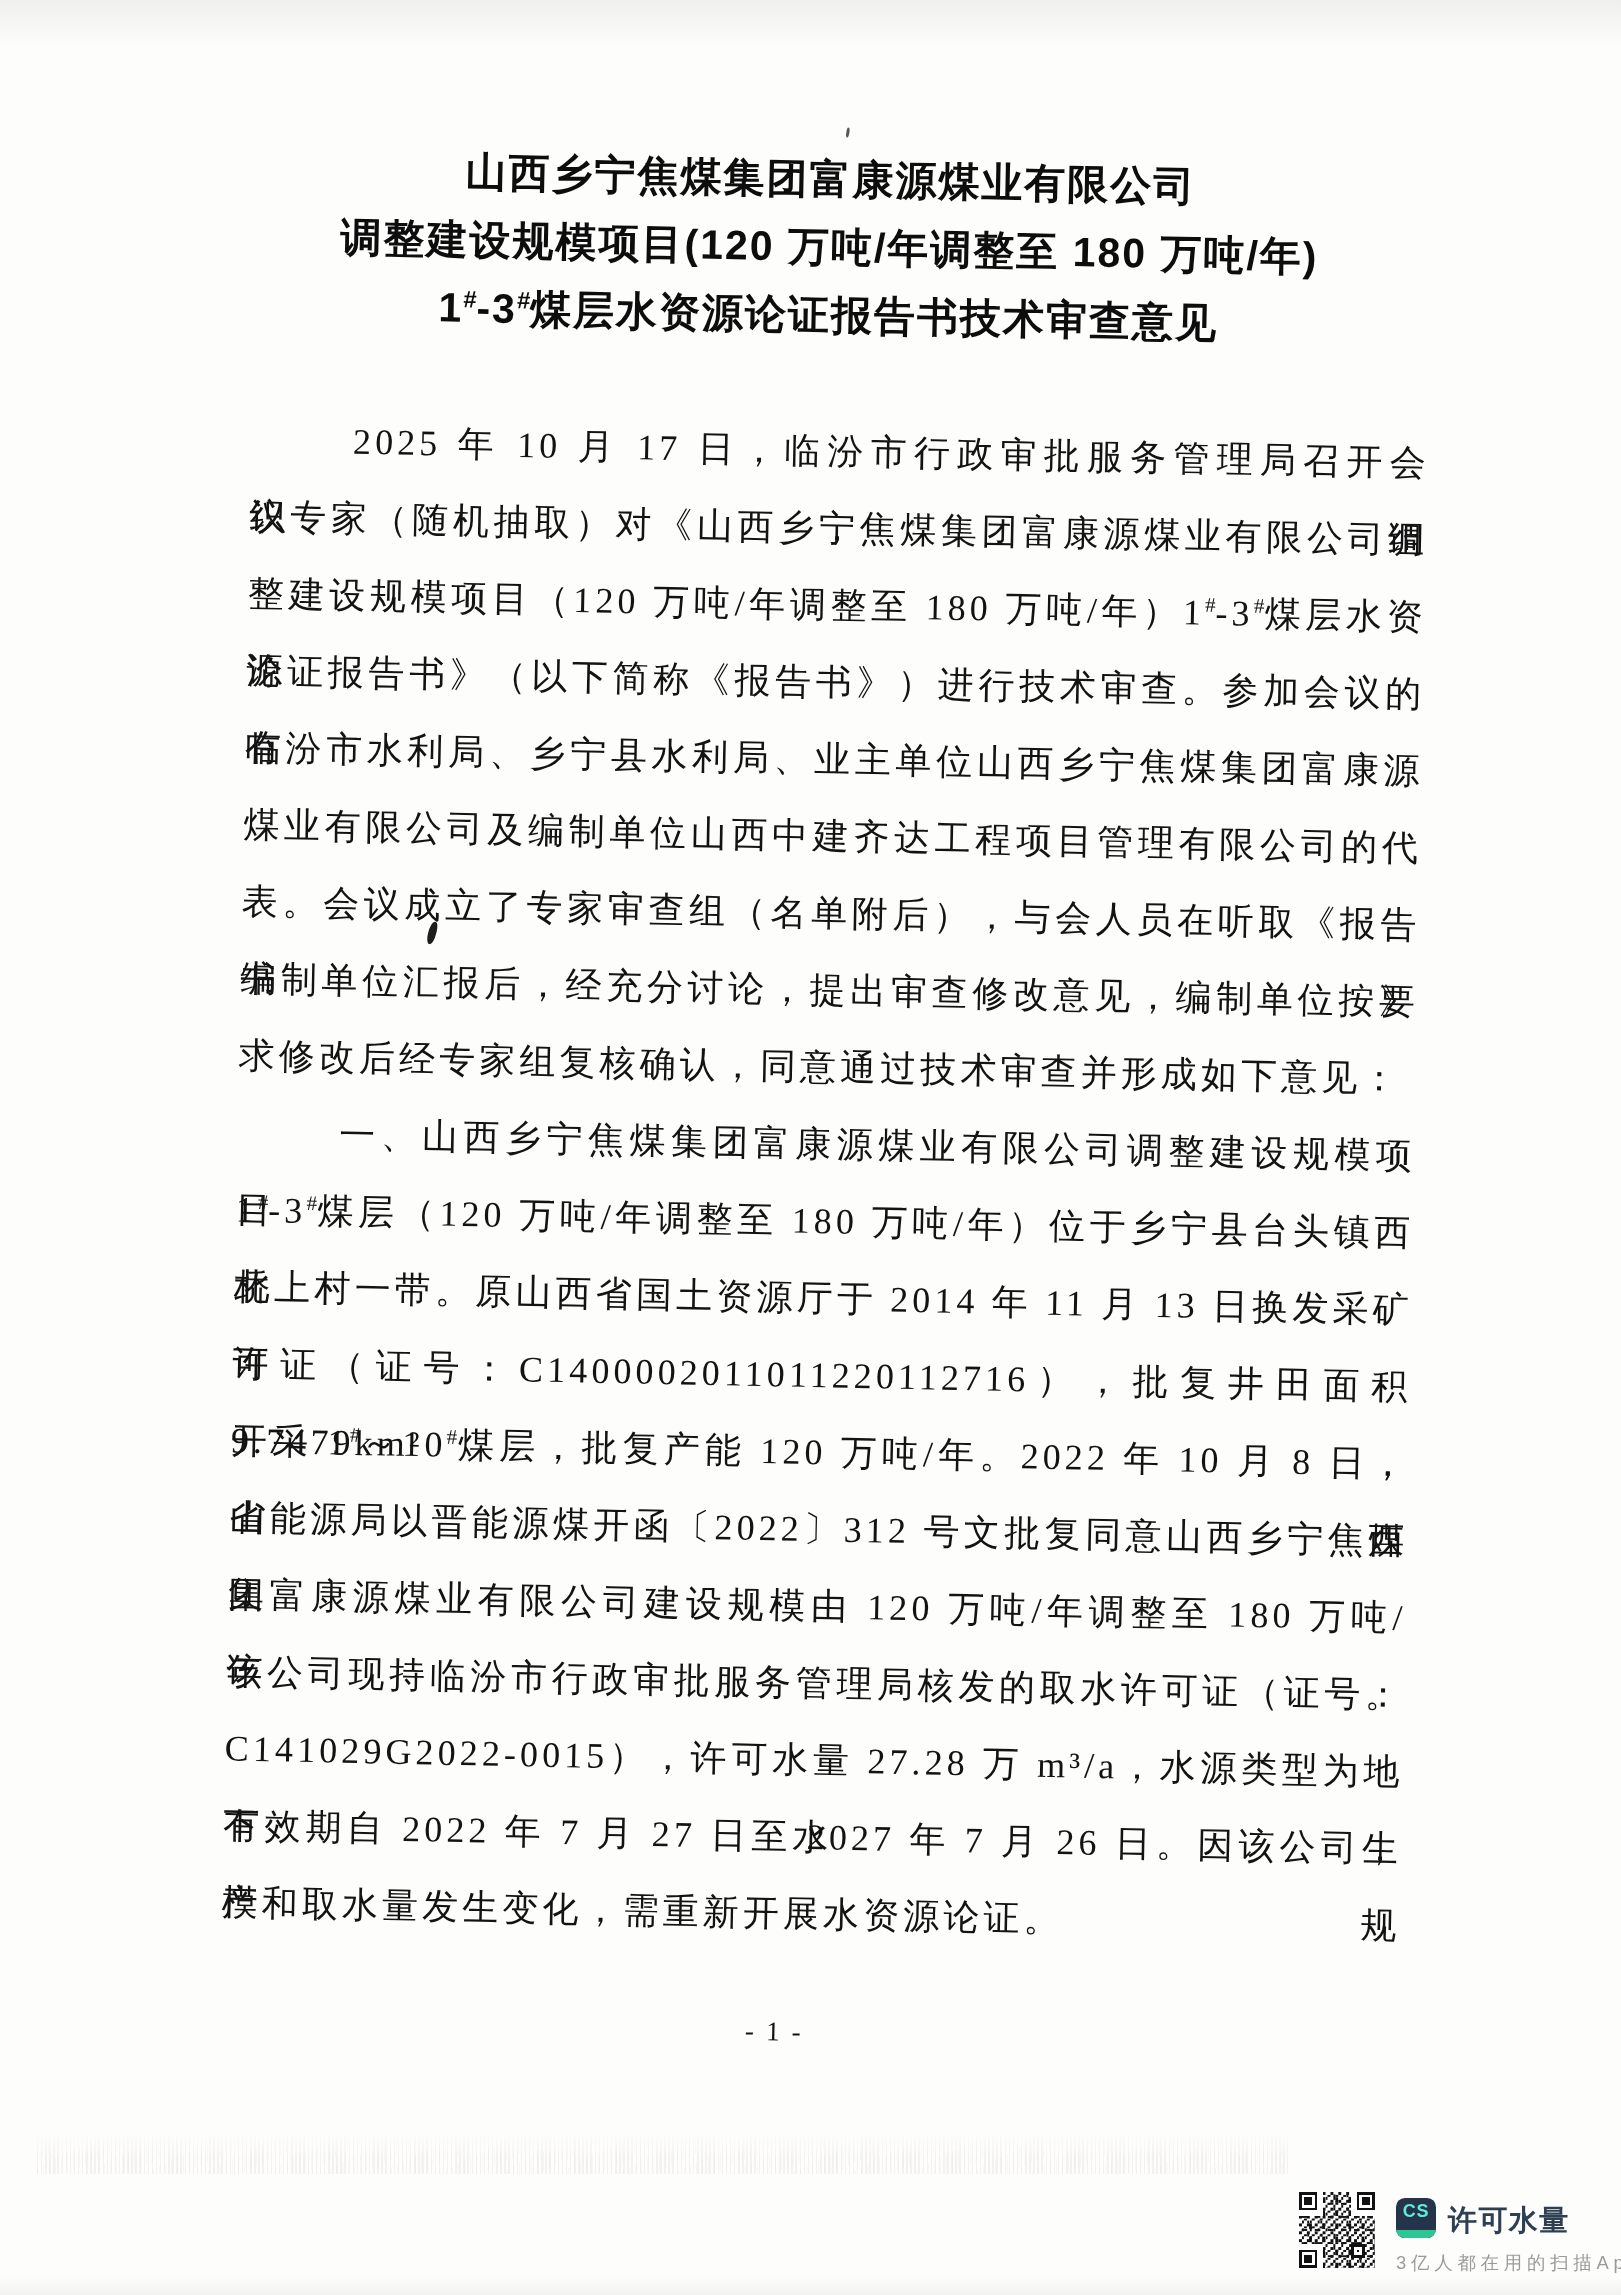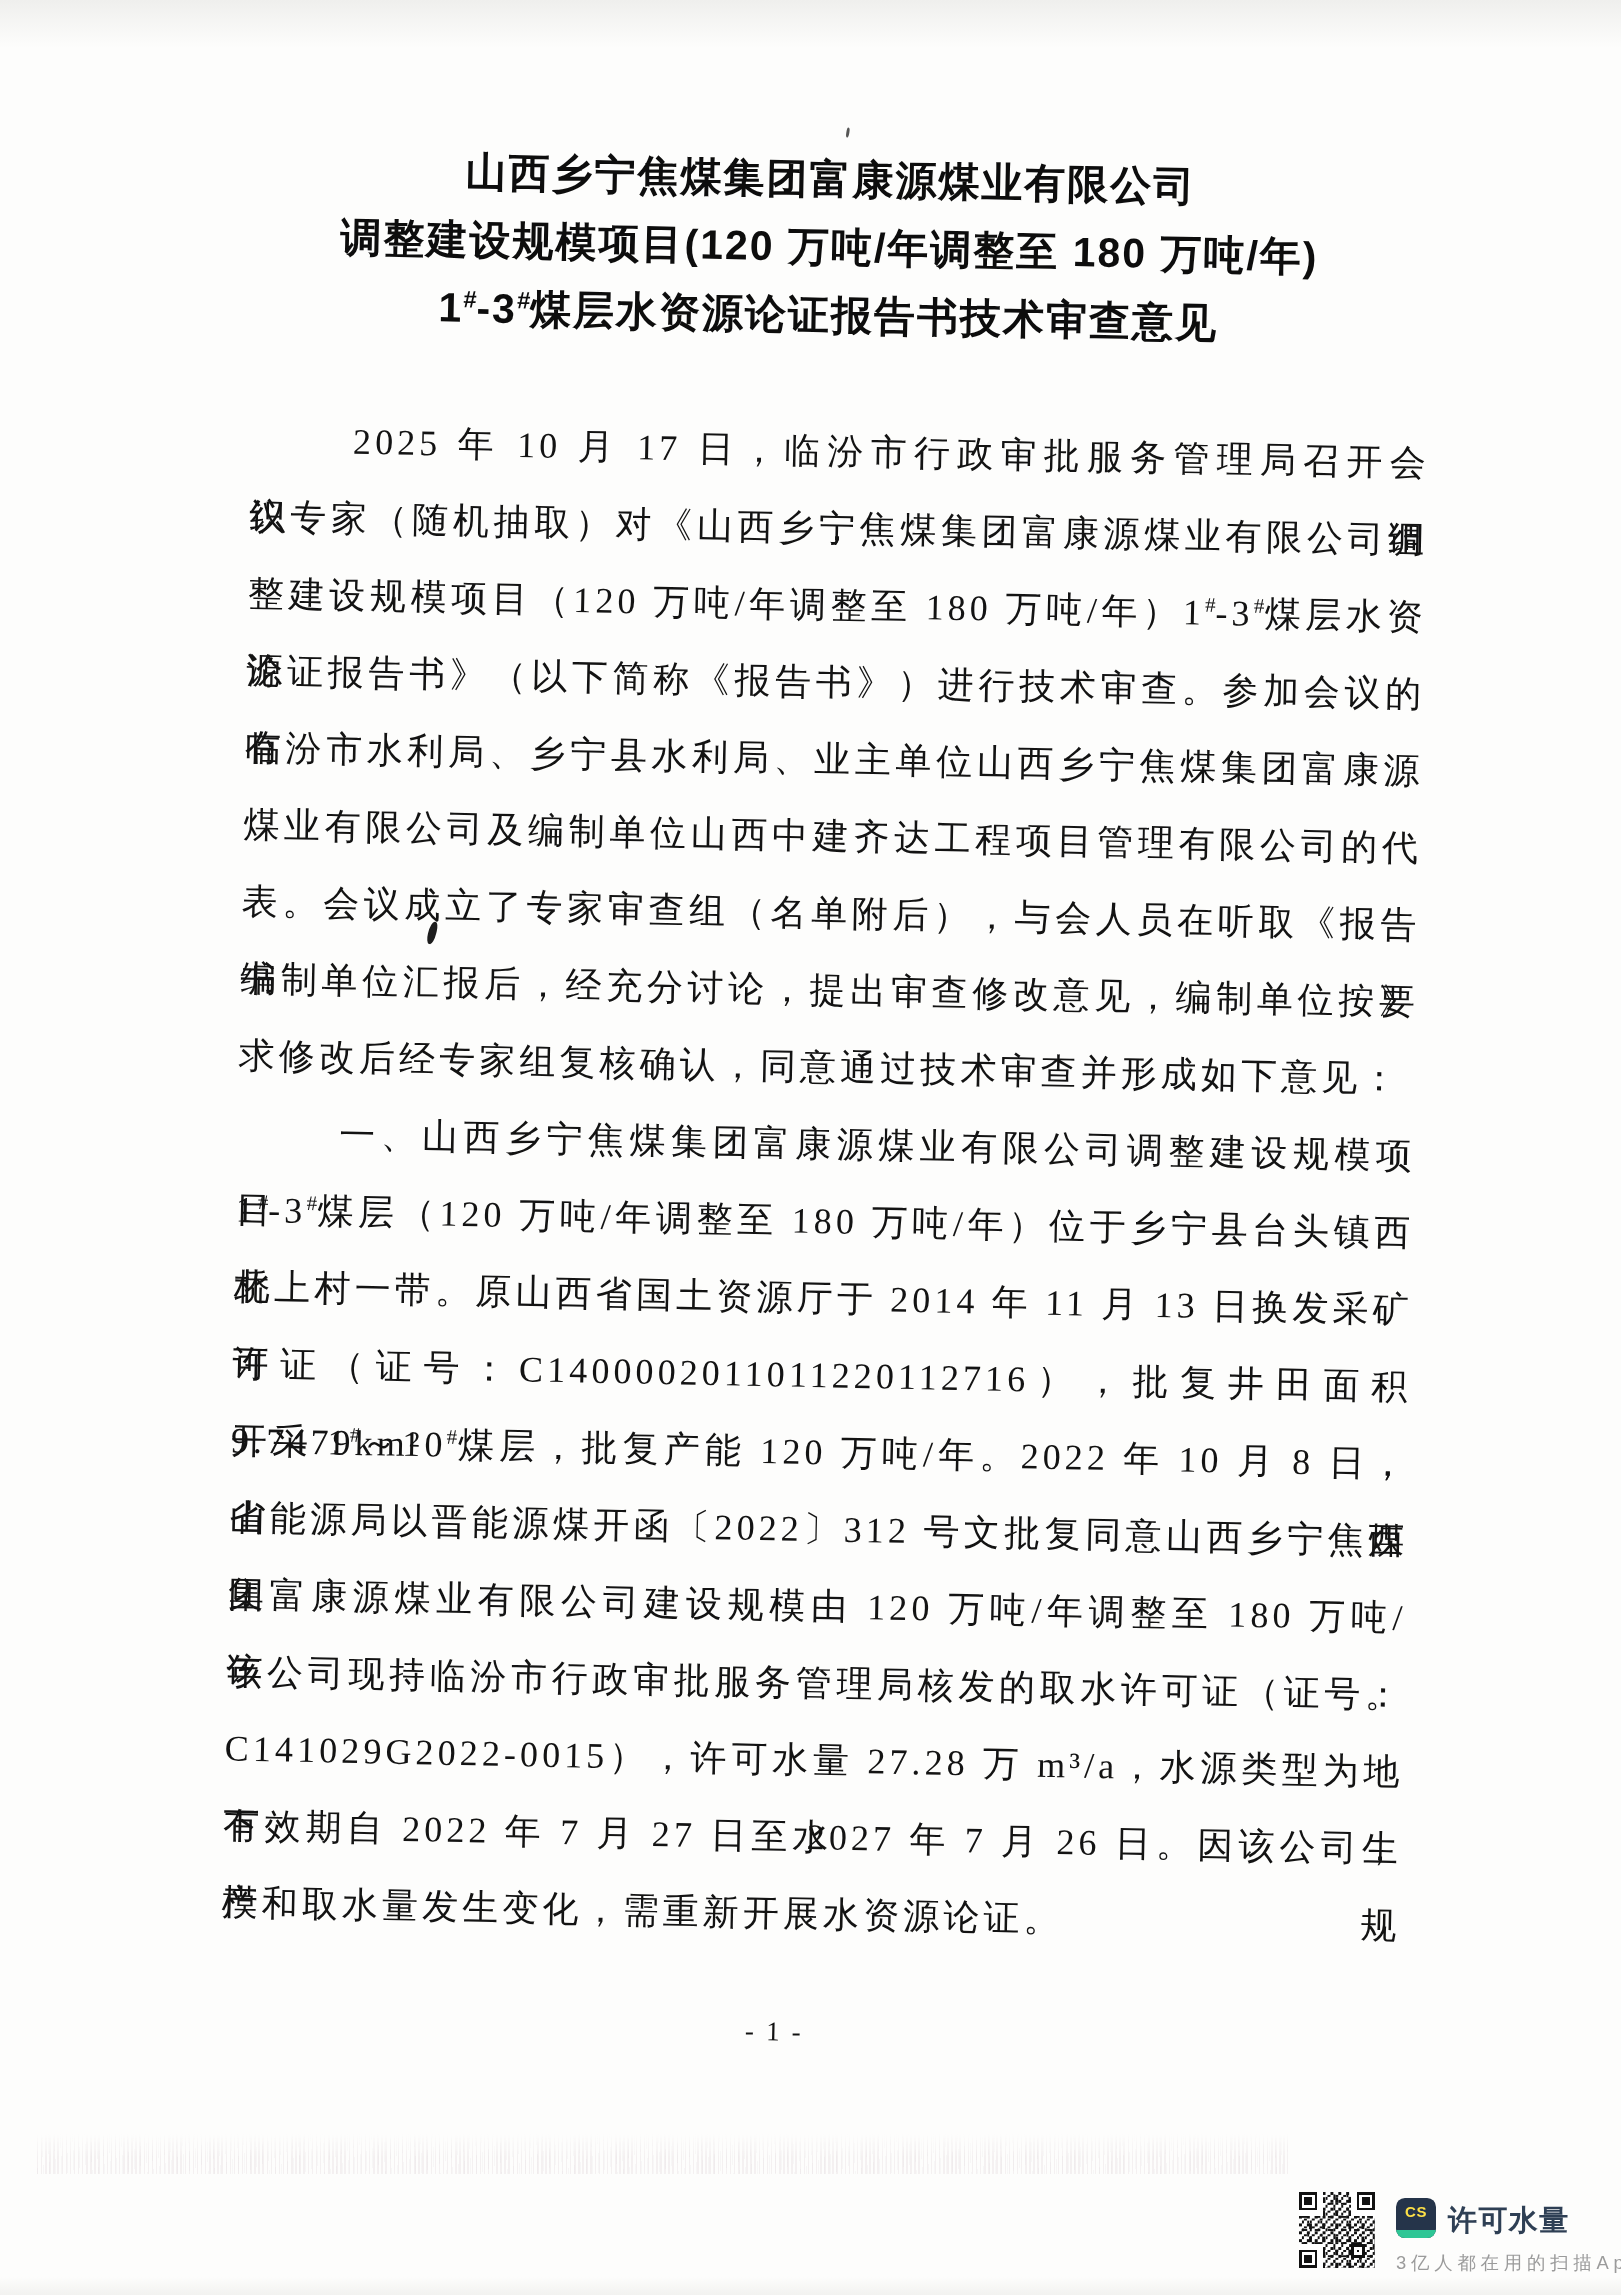--- a/index.html
+++ b/index.html
@@ -81,21 +81,21 @@
   .watermark{position:absolute;left:1299px;top:2190px;width:293px;height:89px;}
   .qr{position:absolute;left:0;top:1.4px;width:76px;height:78px;}
   .cs-logo{
     position:absolute;left:97px;top:7.5px;width:40px;height:40px;
     background:var(--logo-bg,#25344a);border-radius:8.9px;overflow:hidden;
   }
   .cs-logo .initials{
     position:absolute;left:0;top:-2px;width:100%;height:32px;
     display:flex;align-items:center;justify-content:center;
     font-family:"Liberation Sans","DejaVu Sans",sans-serif;
-    font-weight:900;font-size:15px;color:#fde047;letter-spacing:0.7px;
+    font-weight:900;font-size:18px;color:#5eead4;letter-spacing:0.7px;
   }
   .cs-logo .accent{position:absolute;left:0;bottom:0;width:100%;height:7.5px;background:var(--logo-accent,#2ec695);}
   .cs-name{
     position:absolute;left:149px;top:11px;
     font-family:"Liberation Sans","DejaVu Sans",sans-serif;
     font-weight:700;font-size:29px;color:var(--name-color,#2e3f54);
     letter-spacing:1.4px;white-space:nowrap;
   }
   .cs-tagline{
     position:absolute;left:97px;top:60px;

